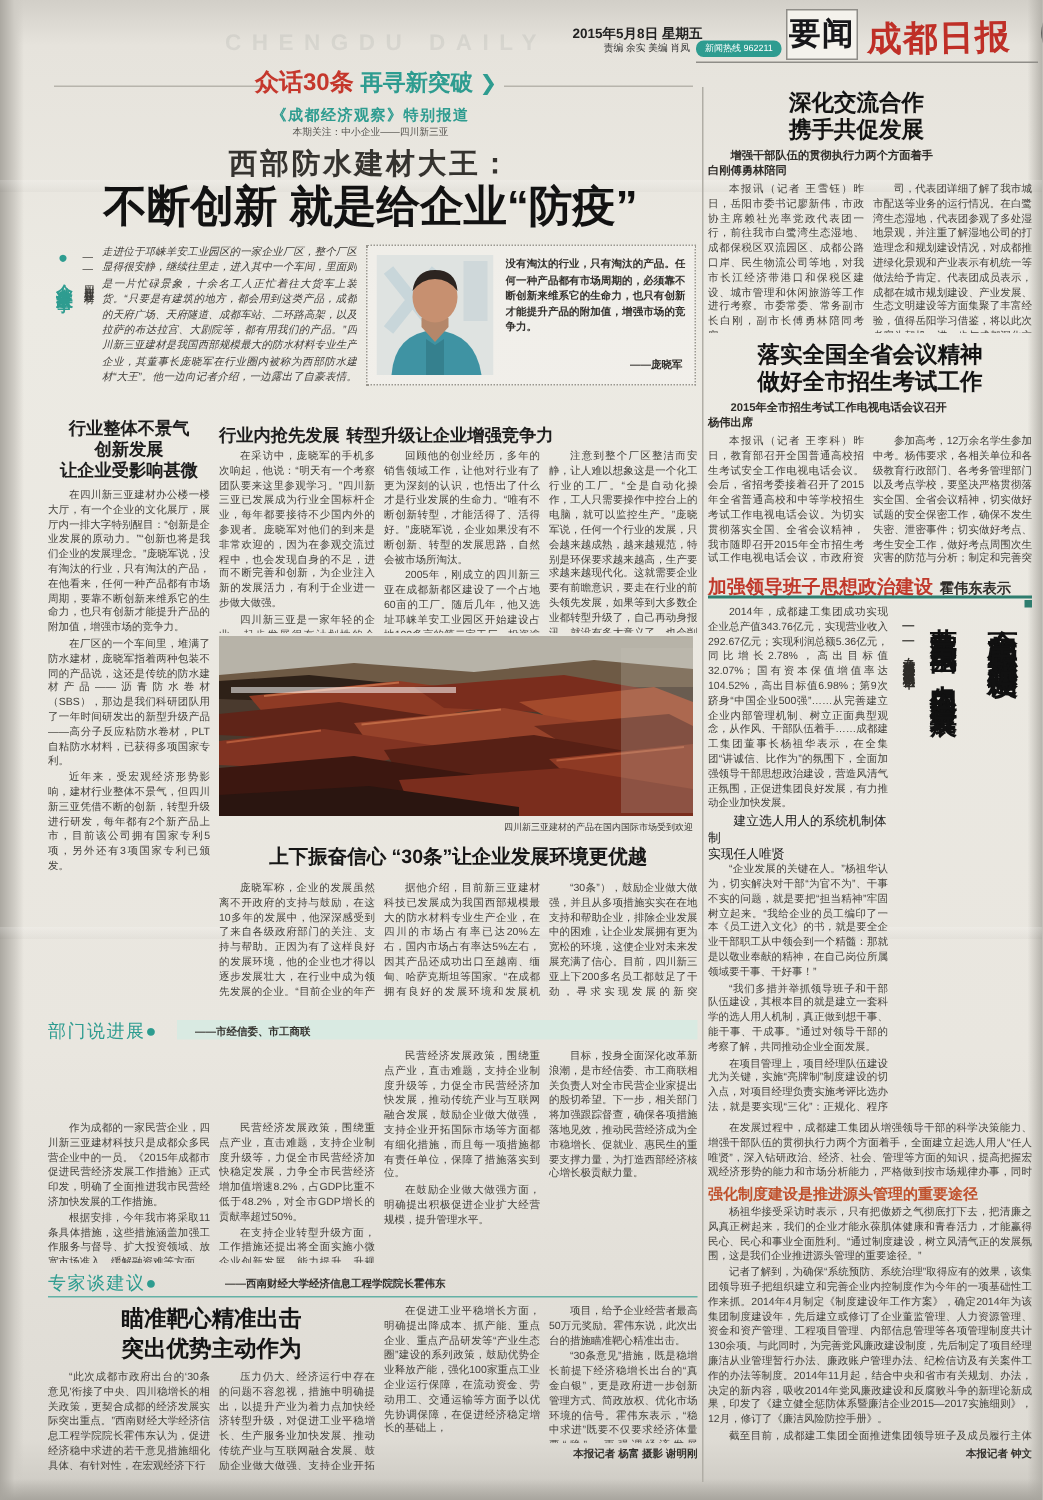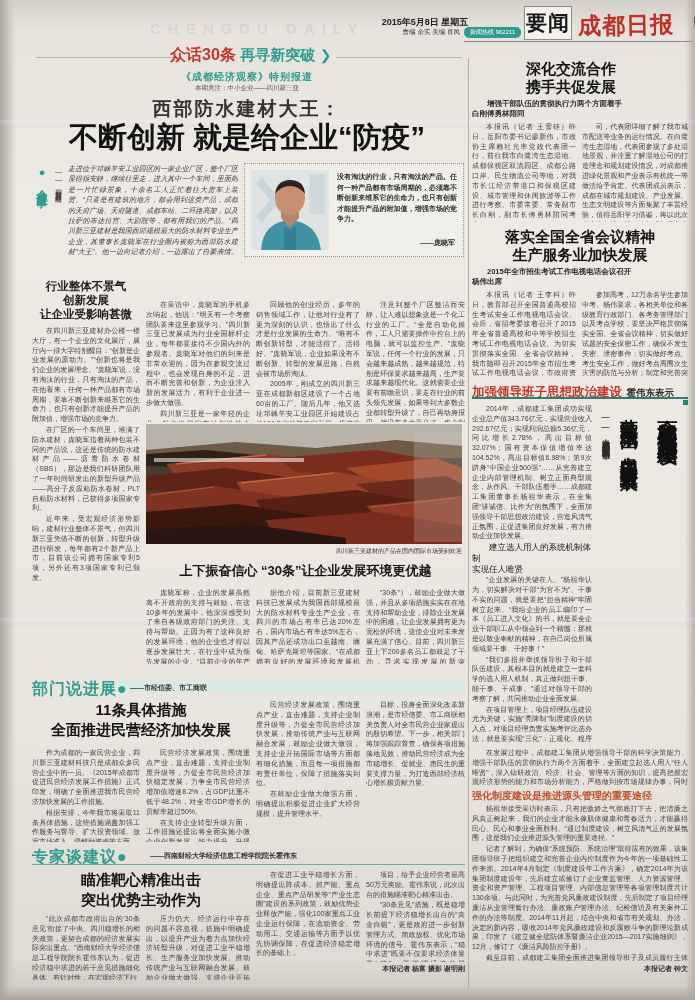--- a/index.html
+++ b/index.html
@@ -39,21 +39,21 @@
   .quote{font-size:7px;line-height:10.5px;font-weight:bold;color:#34322e;text-align:justify;}
   .qauth{font-size:7px;font-weight:bold;color:#34322e;text-align:right;}
   .subhead1{font-size:11.5px;font-weight:900;color:#1c1c1c;text-align:center;line-height:14px;}
   .subhead-inline{font-size:11.5px;font-weight:900;color:#1c1c1c;}
   .col{overflow:hidden;text-align:justify;}
   .col p{margin:0 0 1px;text-indent:2em;font-size:7px;line-height:9.8px;color:#44423d;}
   .caption{font-size:6px;color:#3a3834;text-align:right;}
   .midhead{font-size:13px;font-weight:900;color:#161616;text-align:center;}
   
   .band{background:#d9eae2;}
-  .deptlabel{color:#2e9c90;font-size:16px;font-weight:700;letter-spacing:1px;}
+  .deptlabel{color:#2e9c90;font-size:12px;font-weight:400;letter-spacing:1px;}
   .deptsrc{font-size:7px;font-weight:bold;color:#35332f;}
   .bightitle{font-size:15px;font-weight:900;color:#141414;text-align:center;line-height:20px;}
   .tealline{background:#2e9c90;height:1px;opacity:.7;}
   .byline{font-size:7px;font-weight:bold;color:#35332f;text-align:right;}
   
   .vline{background:#b0ada5;width:1px;}
   .rtitle{font-size:15px;font-weight:900;color:#141414;text-align:center;line-height:18px;}
   .rsub{font-size:7.5px;font-weight:bold;color:#2f2d29;line-height:10px;}
   .serieshead{color:#c0392b;font-size:12.5px;font-weight:900;}
   .seriestag{color:#2f2d29;font-size:9.5px;font-weight:bold;}
@@ -117,20 +117,24 @@
       <path d="M33 56 L39 60 L45 56 L45 80 L33 80 Z" fill="#35808e"></path>
     </svg>
     <div class="abs quote" style="left:92px;top:8px;width:120px;height:66px;overflow:hidden">没有淘汰的行业，只有淘汰的产品。任何一种产品都有市场周期的，必须靠不断创新来维系它的生命力，也只有创新才能提升产品的附加值，增强市场的竞争力。</div>
     <div class="abs qauth" style="left:92px;top:74px;width:118px">——庞晓军</div>
   </div>
 
   <div class="abs subhead1" style="left:32px;top:279px;width:108px">
     <div>行业整体不景气</div>
     <div>创新发展</div>
     <div>让企业受影响甚微</div>
+  </div>
+  <div class="abs" style="left:146px;top:281px;width:319px;text-align:left">
+    <span class="subhead-inline">行业内抢先发展</span>
+    <span class="subhead-inline">转型升级让企业增强竞争力</span>
   </div>
 
   <div class="abs col" style="left:32px;top:326px;width:108px;height:338px">
       <p>在四川新三亚建材办公楼一楼大厅，有一个企业的文化展厅，展厅内一排大字特别醒目：“创新是企业发展的原动力。”“创新也将是我们企业的发展理念。”庞晓军说，没有淘汰的行业，只有淘汰的产品，在他看来，任何一种产品都有市场周期，要靠不断创新来维系它的生命力，也只有创新才能提升产品的附加值，增强市场的竞争力。</p>
       <p>在厂区的一个车间里，堆满了防水建材，庞晓军指着两种包装不同的产品说，这还是传统的防水建材产品——沥青防水卷材（SBS），那边是我们科研团队用了一年时间研发出的新型升级产品——高分子反应粘防水卷材，PLT自粘防水材料，已获得多项国家专利。</p>
       <p>近年来，受宏观经济形势影响，建材行业整体不景气，但四川新三亚凭借不断的创新，转型升级进行研发，每年都有2个新产品上市，目前该公司拥有国家专利5项，另外还有3项国家专利已颁发。</p>
     </div>
   <div class="abs col" style="left:146px;top:300px;width:104px;height:122px">
       <p>在采访中，庞晓军的手机多次响起，他说：“明天有一个考察团队要来这里参观学习。”四川新三亚已发展成为行业全国标杆企业，每年都要接待不少国内外的参观者。庞晓军对他们的到来是非常欢迎的，因为在参观交流过程中，也会发现自身的不足，进而不断完善和创新，为企业注入新的发展活力，有利于企业进一步做大做强。</p>
       <p>四川新三亚是一家年轻的企业，起步发展很有计划性的企业。据庞晓军介绍，四川新三亚成立于2005年。在此之前，学化工专业出身的他从事着防水建材的销售工作，凭着对行业发展趋势的洞察，敏锐发现创业发展的良好机遇，于是毅然决定从销售领域转入到生产领域。</p>
@@ -178,24 +182,20 @@
     </div>
   <div class="abs col" style="left:366px;top:588px;width:99px;height:76px">
       <p>“30条”），鼓励企业做大做强，并且从多项措施实实在在地支持和帮助企业，排除企业发展中的困难，让企业发展拥有更为宽松的环境，这使企业对未来发展充满了信心。目前，四川新三亚上下200多名员工都鼓足了干劲，寻求实现发展的新突破。“我们正在规划建设新的厂区，同时积极谋划‘一带一路’国家战略，也正在努力加快实施‘走出去’发展战略。”庞晓军说。</p>
     </div>
 
   <div class="abs band" style="left:118px;top:680px;width:347px;height:13px"></div>
   <div class="abs deptlabel" style="left:32px;top:679px">
     <span>部门说进展</span><span>●</span>
   </div>
   <div class="abs deptsrc" style="left:130px;top:683px">——市经信委、市工商联</div>
-  <div class="abs bightitle" style="left:32px;top:700px;width:218px">
-    <div>11条具体措施</div>
-    <div>全面推进民营经济加快发展</div>
-  </div>
   <div class="abs col" style="left:32px;top:748px;width:108px;height:94px">
       <p>作为成都的一家民营企业，四川新三亚建材科技只是成都众多民营企业中的一员。《2015年成都市促进民营经济发展工作措施》正式印发，明确了全面推进我市民营经济加快发展的工作措施。</p>
       <p>根据安排，今年我市将采取11条具体措施，这些措施涵盖加强工作服务与督导、扩大投资领域、放宽市场准入、缓解融资难等方面。</p>
     </div>
   <div class="abs col" style="left:146px;top:748px;width:104px;height:94px">
       <p>民营经济发展政策，围绕重点产业，直击难题，支持企业制度升级等，力促全市民营经济加快稳定发展，力争全市民营经济增加值增速8.2%，占GDP比重不低于48.2%，对全市GDP增长的贡献率超过50%。</p>
       <p>在支持企业转型升级方面，工作措施还提出将全面实施小微企业创新发展、能力提升、升规培育、产业配套等重点工程，深入开展“小巨人·成长型·拟上规”中小企业梯度培育计划，落实促进</p>
     </div>
   <div class="abs col" style="left:256px;top:700px;width:104px;height:142px">
       <p>民营经济发展政策，围绕重点产业，直击难题，支持企业制度升级等，力促全市民营经济加快发展，推动传统产业与互联网融合发展，鼓励企业做大做强，支持企业开拓国际市场等方面都有细化措施，而且每一项措施都有责任单位，保障了措施落实到位。</p>
@@ -241,21 +241,21 @@
   </div>
   <div class="abs col" style="left:472px;top:122px;width:104px;height:100px">
       <p>本报讯（记者 王雪钰）昨日，岳阳市委书记廖新伟，市政协主席赖社光率党政代表团一行，前往我市白鹭湾生态湿地、成都保税区双流园区、成都公路口岸、民生物流公司等地，对我市长江经济带港口和保税区建设、城市管理和休闲旅游等工作进行考察。市委常委、常务副市长白刚，副市长傅勇林陪同考察。</p>
     </div>
   <div class="abs col" style="left:582px;top:122px;width:106px;height:100px">
       <p>司，代表团详细了解了我市城市配送等业务的运行情况。在白鹭湾生态湿地，代表团参观了多处湿地景观，并注重了解湿地公司的打造理念和规划建设情况，对成都推进绿化景观和产业表示有机统一等做法给予肯定。代表团成员表示，成都在城市规划建设、产业发展、生态文明建设等方面集聚了丰富经验，值得岳阳学习借鉴，将以此次考察为契机，进一步与成都深化交流合作，携手共促发展。</p>
     </div>
 
   <div class="abs rtitle" style="left:472px;top:228px;width:216px">
     <div>落实全国全省会议精神</div>
-    <div>生产服务业加快发展</div>
+    <div>做好全市招生考试工作</div>
   </div>
   <div class="abs rsub" style="left:472px;top:267px;width:216px">
     <div style="text-indent:2em">2015年全市招生考试工作电视电话会议召开</div>
     <div>杨伟出席</div>
   </div>
   <div class="abs col" style="left:472px;top:290px;width:104px;height:88px">
       <p>本报讯（记者 王李科）昨日，教育部召开全国普通高校招生考试安全工作电视电话会议。会后，省招考委接着召开了2015年全省普通高校和中等学校招生考试工作电视电话会议。为切实贯彻落实全国、全省会议精神，我市随即召开2015年全市招生考试工作电视电话会议，市政府资政、市招考委主任杨伟出席会议 并安排部署我市2015年招生考试工作。</p>
     </div>
   <div class="abs col" style="left:582px;top:290px;width:106px;height:88px">
       <p>参加高考，12万余名学生参加中考。杨伟要求，各相关单位和各级教育行政部门、各考务管理部门以及考点学校，要坚决严格贯彻落实全国、全省会议精神，切实做好试题的安全保密工作，确保不发生失密、泄密事件；切实做好考点、考生安全工作，做好考点周围次生灾害的防范与分析；制定和完善突发事件应急处理预案，妥善处理突发事件，加强技术防范，严厉打击高科技舞弊行为。</p>

